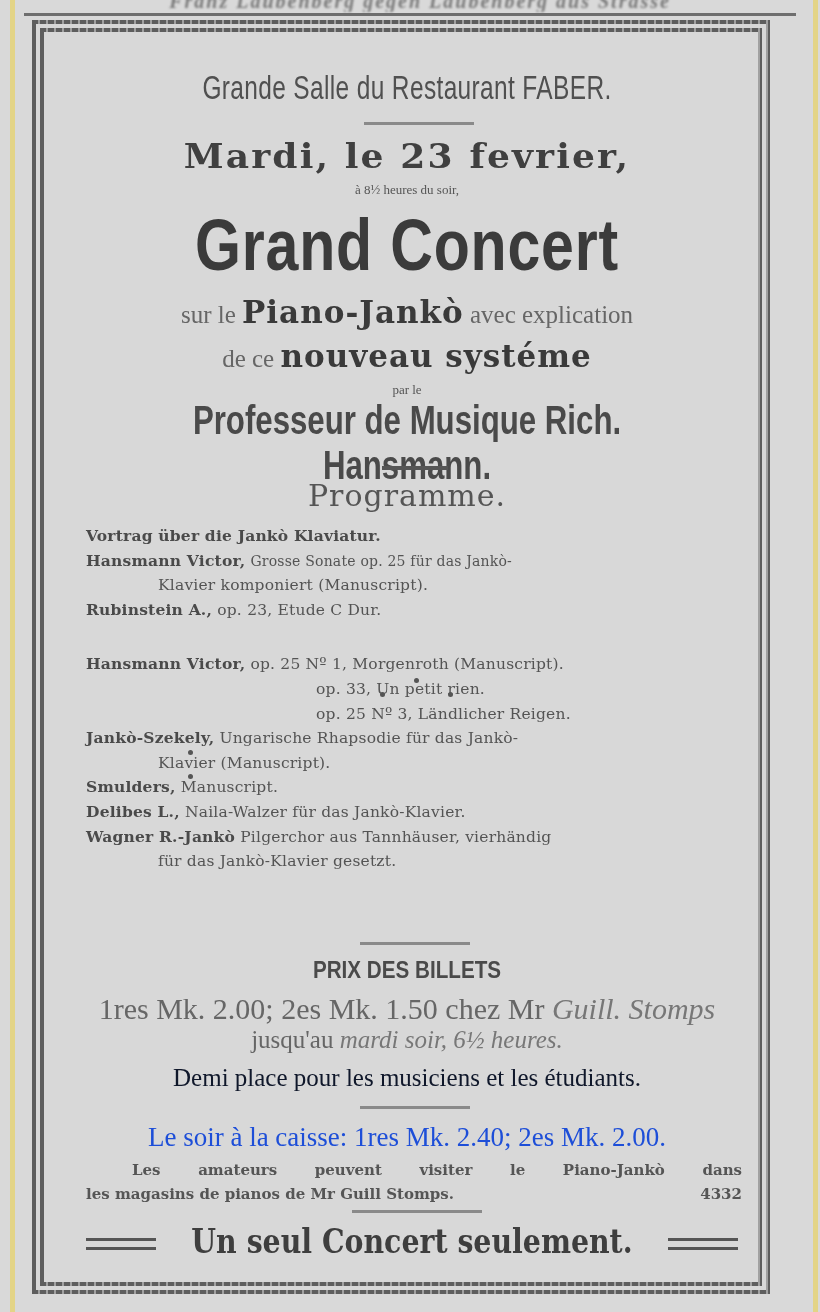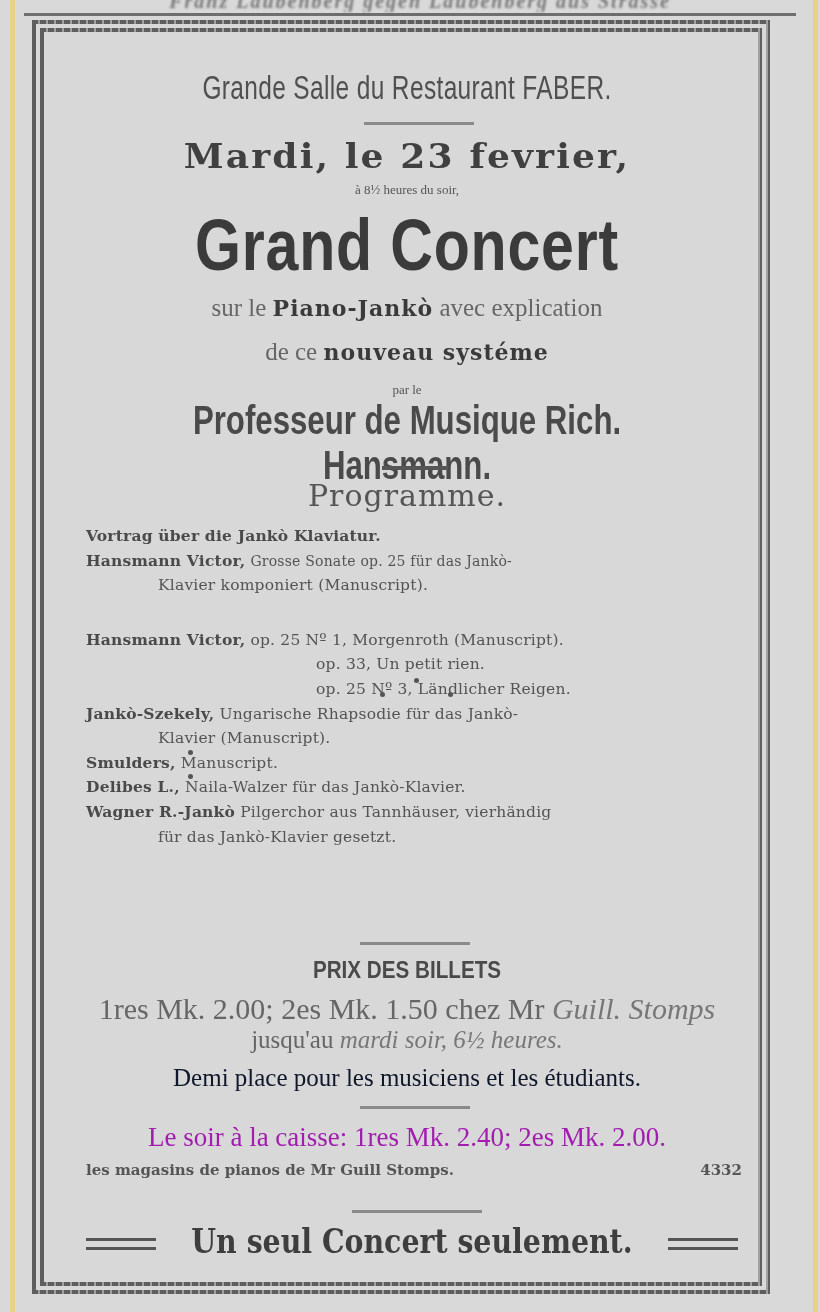--- a/index.html
+++ b/index.html
@@ -51,21 +51,21 @@
       font-family: "DejaVu Serif", serif; font-weight: bold; font-size: 34px; color: #404040;
       transform: scaleX(1.06); letter-spacing: 2px;
     }
     .time { position: absolute; left: 0; right: 0; top: 122px; font-size: 13px; color: #555; }
     .concert {
       position: absolute; left: 0; right: 0; top: 144px;
       font-family: "Liberation Sans", sans-serif; font-weight: bold; font-size: 72px; color: #3b3b3b;
       transform: scaleX(0.82); letter-spacing: 1px;
     }
     .line-sur { position: absolute; left: 0; right: 0; top: 234px; font-size: 25px; color: #666; }
-    .line-sur b, .line-de b { font-family: "DejaVu Serif", serif; color: #3a3a3a; font-size: 22px; letter-spacing: 1px; }
+    .line-sur b, .line-de b { font-family: "DejaVu Serif", serif; color: #3a3a3a; font-size: 31px; letter-spacing: 1px; }
     .line-de { position: absolute; left: 0; right: 0; top: 278px; font-size: 25px; color: #666; }
     .line-par { position: absolute; left: 0; right: 0; top: 322px; font-size: 13px; color: #555; }
     .professor {
       position: absolute; left: -40px; right: -40px; top: 338px;
       font-family: "Liberation Sans", sans-serif; font-weight: bold; font-size: 40px; color: #4a4a4a;
       transform: scaleX(0.78);
     }
     .rule-thick { position: absolute; left: 320px; width: 66px; top: 406px; height: 4px; background: #555; }
     .prog-title {
       position: absolute; left: 0; right: 0; top: 418px;
@@ -86,21 +86,21 @@
     .rule-mid { position: absolute; left: 298px; width: 110px; height: 3px; background: #8a8a8a; }
     .prix {
       position: absolute; left: 0; right: 0; top: 896px;
       font-family: "Liberation Sans", sans-serif; font-weight: bold; font-size: 24px; color: #4a4a4a;
       transform: scaleX(0.86);
     }
     .price1 { position: absolute; left: 0; right: 0; top: 932px; font-size: 30px; color: #666; white-space: nowrap; font-family: Liberation Serif, serif; }
     .price1 i, .price2 i { color: #777; }
     .price2 { position: absolute; left: 0; right: 0; top: 966px; font-size: 25px; color: #666; }
     .demi { position: absolute; left: 0; right: 0; top: 1004px; font-size: 25px; color: #0f172a; }
-    .caisse { position: absolute; left: 0; right: 0; top: 1062px; font-size: 27px; color: #a21caf; white-space: nowrap; }
+    .caisse { position: absolute; left: 0; right: 0; top: 1062px; font-size: 27px; color: #1d4ed8; white-space: nowrap; }
     .amateurs {
       position: absolute; left: 24px; right: 10px; top: 1098px; text-align: justify;
       font-family: "DejaVu Serif", serif; font-size: 15px; color: #555; line-height: 24px; font-weight: bold;
     }
     .amateurs .l1 { display: block; padding-left: 46px; text-align: justify; text-align-last: justify; }
     .amateurs .l2 { display: flex; justify-content: space-between; }
     .seul-row { position: absolute; left: 20px; right: 10px; top: 1162px; height: 50px; }
     .dbl { position: absolute; top: 16px; width: 70px; height: 12px; border-top: 3px solid #555; border-bottom: 3px solid #555; box-sizing: border-box; }
     .seul {
       position: absolute; left: 0; right: 0; top: 0;
@@ -138,20 +138,21 @@
   <div class="line-par">par le</div>
   <div class="professor">Professeur de Musique Rich. Hansmann.</div>
   <div class="rule-thick"></div>
 
   <div class="prog-title">Programme.</div>
 
   <div class="program">
     <div class="row"><span class="composer">Vortrag über die Jankò Klaviatur.</span></div>
     <div class="row"><span class="composer">Hansmann Victor,</span> <span class="small">Grosse Sonate op. 25 für das Jankò-</span></div>
     <div class="row indent"><span>Klavier komponiert (Manuscript).</span></div>
+    <div class="row"><span class="composer">Rubinstein A.,</span> <span>op. 23, Etude C Dur.</span></div>
     <div class="row" style="height:30px;"></div>
     <div class="row"><span class="composer">Hansmann Victor,</span> <span>op. 25 Nº 1, Morgenroth (Manuscript).</span></div>
     <div class="row indent2"><span>op. 33, Un petit rien.</span></div>
     <div class="row indent2"><span>op. 25 Nº 3, Ländlicher Reigen.</span></div>
     <div class="row"><span class="composer">Jankò-Szekely,</span> <span>Ungarische Rhapsodie für das Jankò-</span></div>
     <div class="row indent"><span>Klavier (Manuscript).</span></div>
     <div class="row"><span class="composer">Smulders,</span> <span>Manuscript.</span></div>
     <div class="row"><span class="composer">Delibes L.,</span> <span>Naila-Walzer für das Jankò-Klavier.</span></div>
     <div class="row"><span class="composer">Wagner R.-Jankò</span> <span>Pilgerchor aus Tannhäuser, vierhändig</span></div>
     <div class="row indent"><span>für das Jankò-Klavier gesetzt.</span></div>
@@ -173,20 +174,21 @@
   </div>
   <div class="price2">
     <span>jusqu'au</span>
     <i>mardi soir, 6½ heures.</i>
   </div>
   <div class="demi">Demi place pour les musiciens et les étudiants.</div>
 
   <div class="rule-mid" style="top:1046px;"></div>
   <div class="caisse">Le soir à la caisse: 1res Mk. 2.40; 2es Mk. 2.00.</div>
   <div class="amateurs">
+    <span class="l1">Les amateurs peuvent visiter le Piano-Jankò dans</span>
     <span class="l2">
       <span>les magasins de pianos de Mr Guill Stomps.</span>
       <span>4332</span>
     </span>
   </div>
 
   <div class="rule-mid" style="top:1150px;width:130px;left:290px;"></div>
   <div class="seul-row">
     <span class="dbl" style="left:4px;"></span>
     <div class="seul">Un seul Concert seulement.</div>

